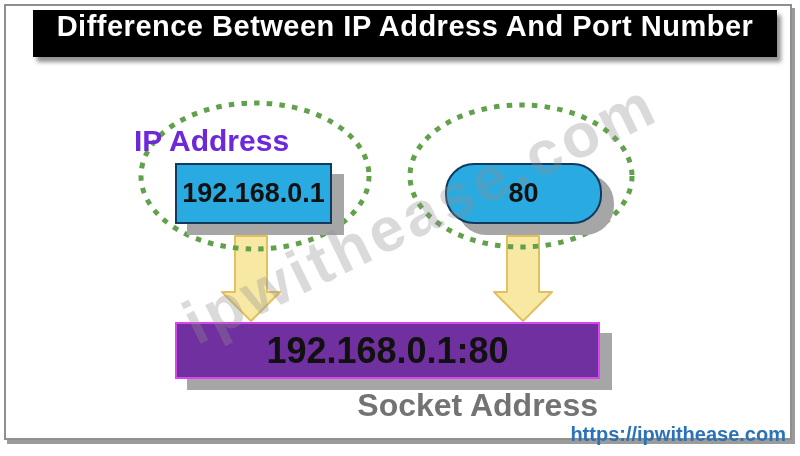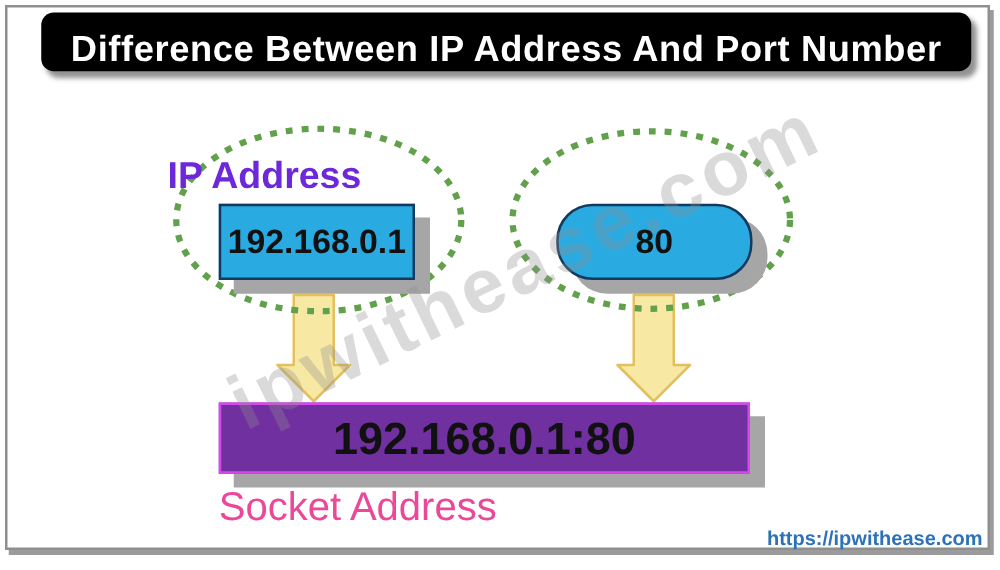--- a/index.html
+++ b/index.html
@@ -19,27 +19,26 @@
     background: transparent;
     z-index: 1;
     pointer-events: none;
   }
   .title-bar {
     position: absolute;
     left: 33px; top: 10px;
     width: 744px; height: 47px;
     background: var(--title-bg, #000);
     color: var(--title-fg, #fff);
-    display: flex; align-items: flex-end; justify-content: center;
+    display: flex; align-items: flex-start; justify-content: center;
     font-size: 29px; font-weight: bold;
     letter-spacing: 0.5px;
     box-shadow: 4px 5px 4px rgba(110,110,110,0.75);
     z-index: 4;
     white-space: nowrap;
-    border-radius: 10px;
   }
   .shapes {
     position: absolute; left: 0; top: 0;
     width: 800px; height: 456px;
     z-index: 2;
     pointer-events: none;
   }
   .shapes .arrow {
     fill: var(--arrow-fill, #f7e9a4);
     stroke: var(--arrow-border, #e3c05e);
@@ -78,41 +77,41 @@
   .value-box.port { left: 445px; top: 163px; width: 153px; height: 57px; border-radius: 29px; }
   .value-box.purple {
     background: var(--box-purple, #7030a0);
     border: 2px solid #d946ef;
     font-size: 36px;
     left: 175px; top: 322px; width: 421px; height: 53px;
   }
   .socket-label {
     position: absolute;
     left: 175px; top: 387px; width: 423px;
-    text-align: left;
-    font-size: 32px; font-weight: normal; color: #ec4899;
+    text-align: right;
+    font-size: 32px; font-weight: bold; color: #737373;
     z-index: 3;
     white-space: nowrap;
   }
   .watermark {
     position: absolute;
     left: 420px; top: 213px;
     transform: translate(-50%, -50%) rotate(-26deg);
     font-size: 62px; font-weight: bold;
     letter-spacing: 4px;
     color: #8f8f8f;
     opacity: 0.32;
     white-space: nowrap;
     z-index: 9;
     pointer-events: none;
   }
   .site-link {
     position: absolute;
     right: 14px; top: 423px;
-    font-size: 16px; font-weight: bold;
+    font-size: 20px; font-weight: bold;
     color: var(--link-blue, #2b72b8);
     text-decoration: none;
     z-index: 4;
     cursor: pointer;
     white-space: nowrap;
   }
 </style>
 </head>
 <body>
 

